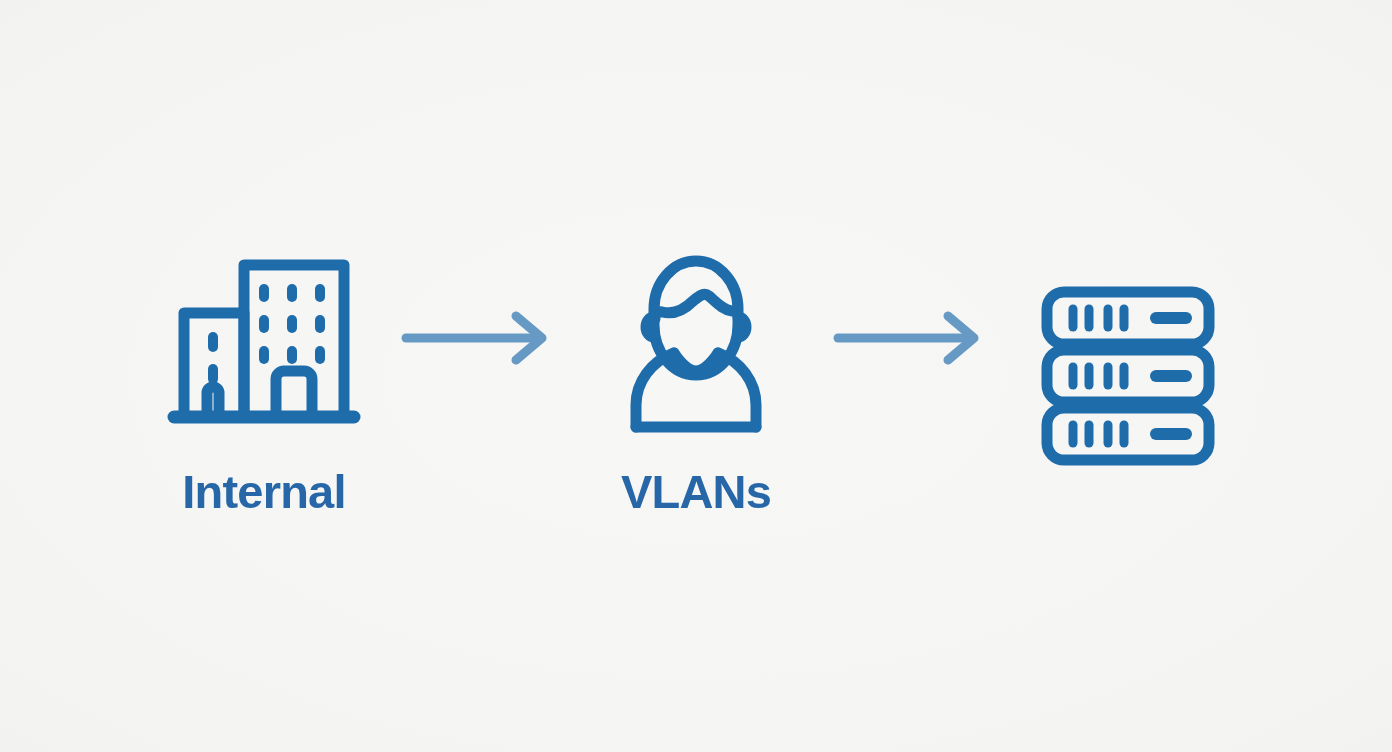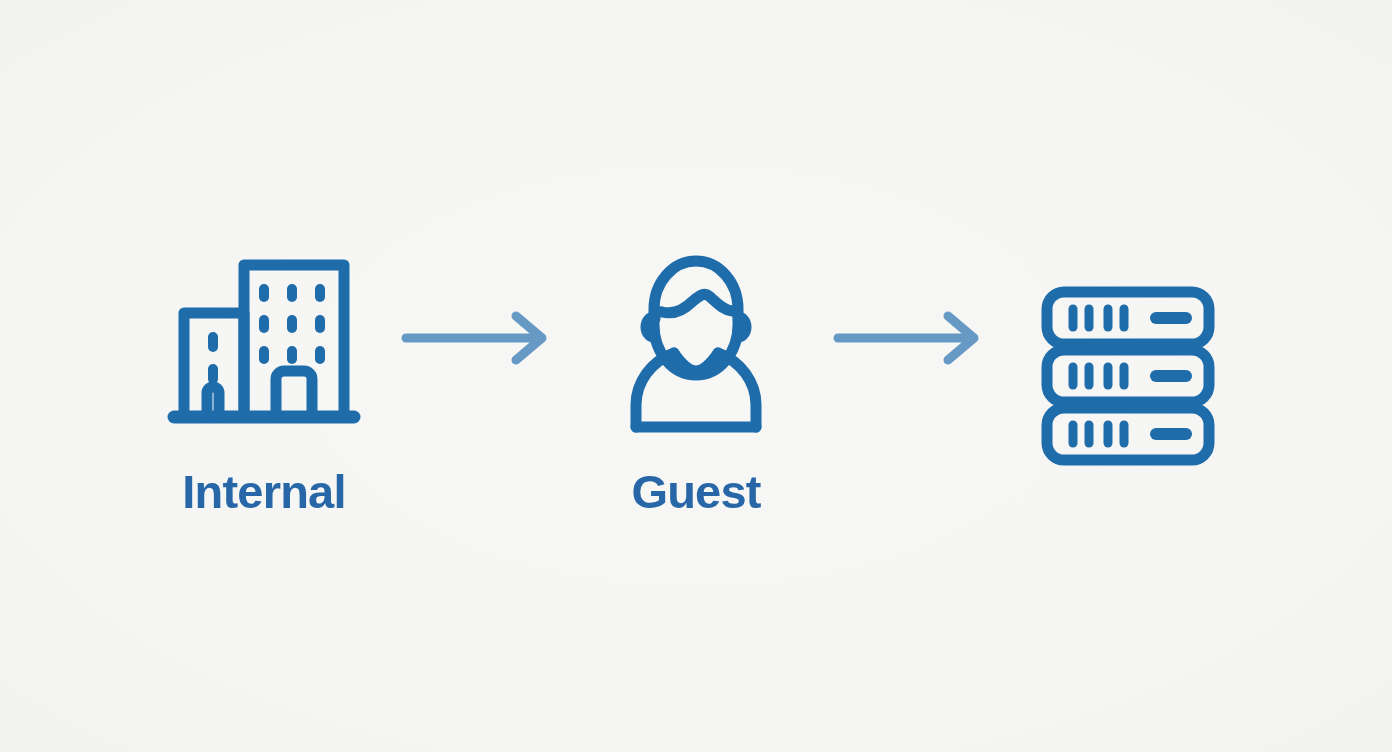--- a/index.html
+++ b/index.html
@@ -134,21 +134,21 @@
 
           <path d="M45 76 a6 6 0 0 1 7 -7 c12 3 22 -2 31 -11 c6 -5 11 -9 16 -5 c7 6 14 14 23 15"></path>
 
           <path d="M26 184 v-22 a60 56 0 0 1 38 -52"></path>
           <path d="M146 184 v-22 a60 56 0 0 0 -38 -52"></path>
           <path d="M26 184 h120"></path>
 
           <path d="M64 110 c8 12 16 18 22 18 c6 0 14 -6 22 -18"></path>
         </svg>
       </div>
-      <div class="node-label">Guest</div>
+      <div class="node-label">VLANs</div>
     </div>
 
     <div class="connector">
       <svg width="160" height="60" viewBox="0 0 160 60" fill="none" stroke="#6699c4" stroke-width="9" stroke-linecap="round" stroke-linejoin="round">
         <path d="M6 30 H140"></path>
         <path d="M116 8 L142 30 L116 52"></path>
       </svg>
     </div>
 
     <div class="node">

